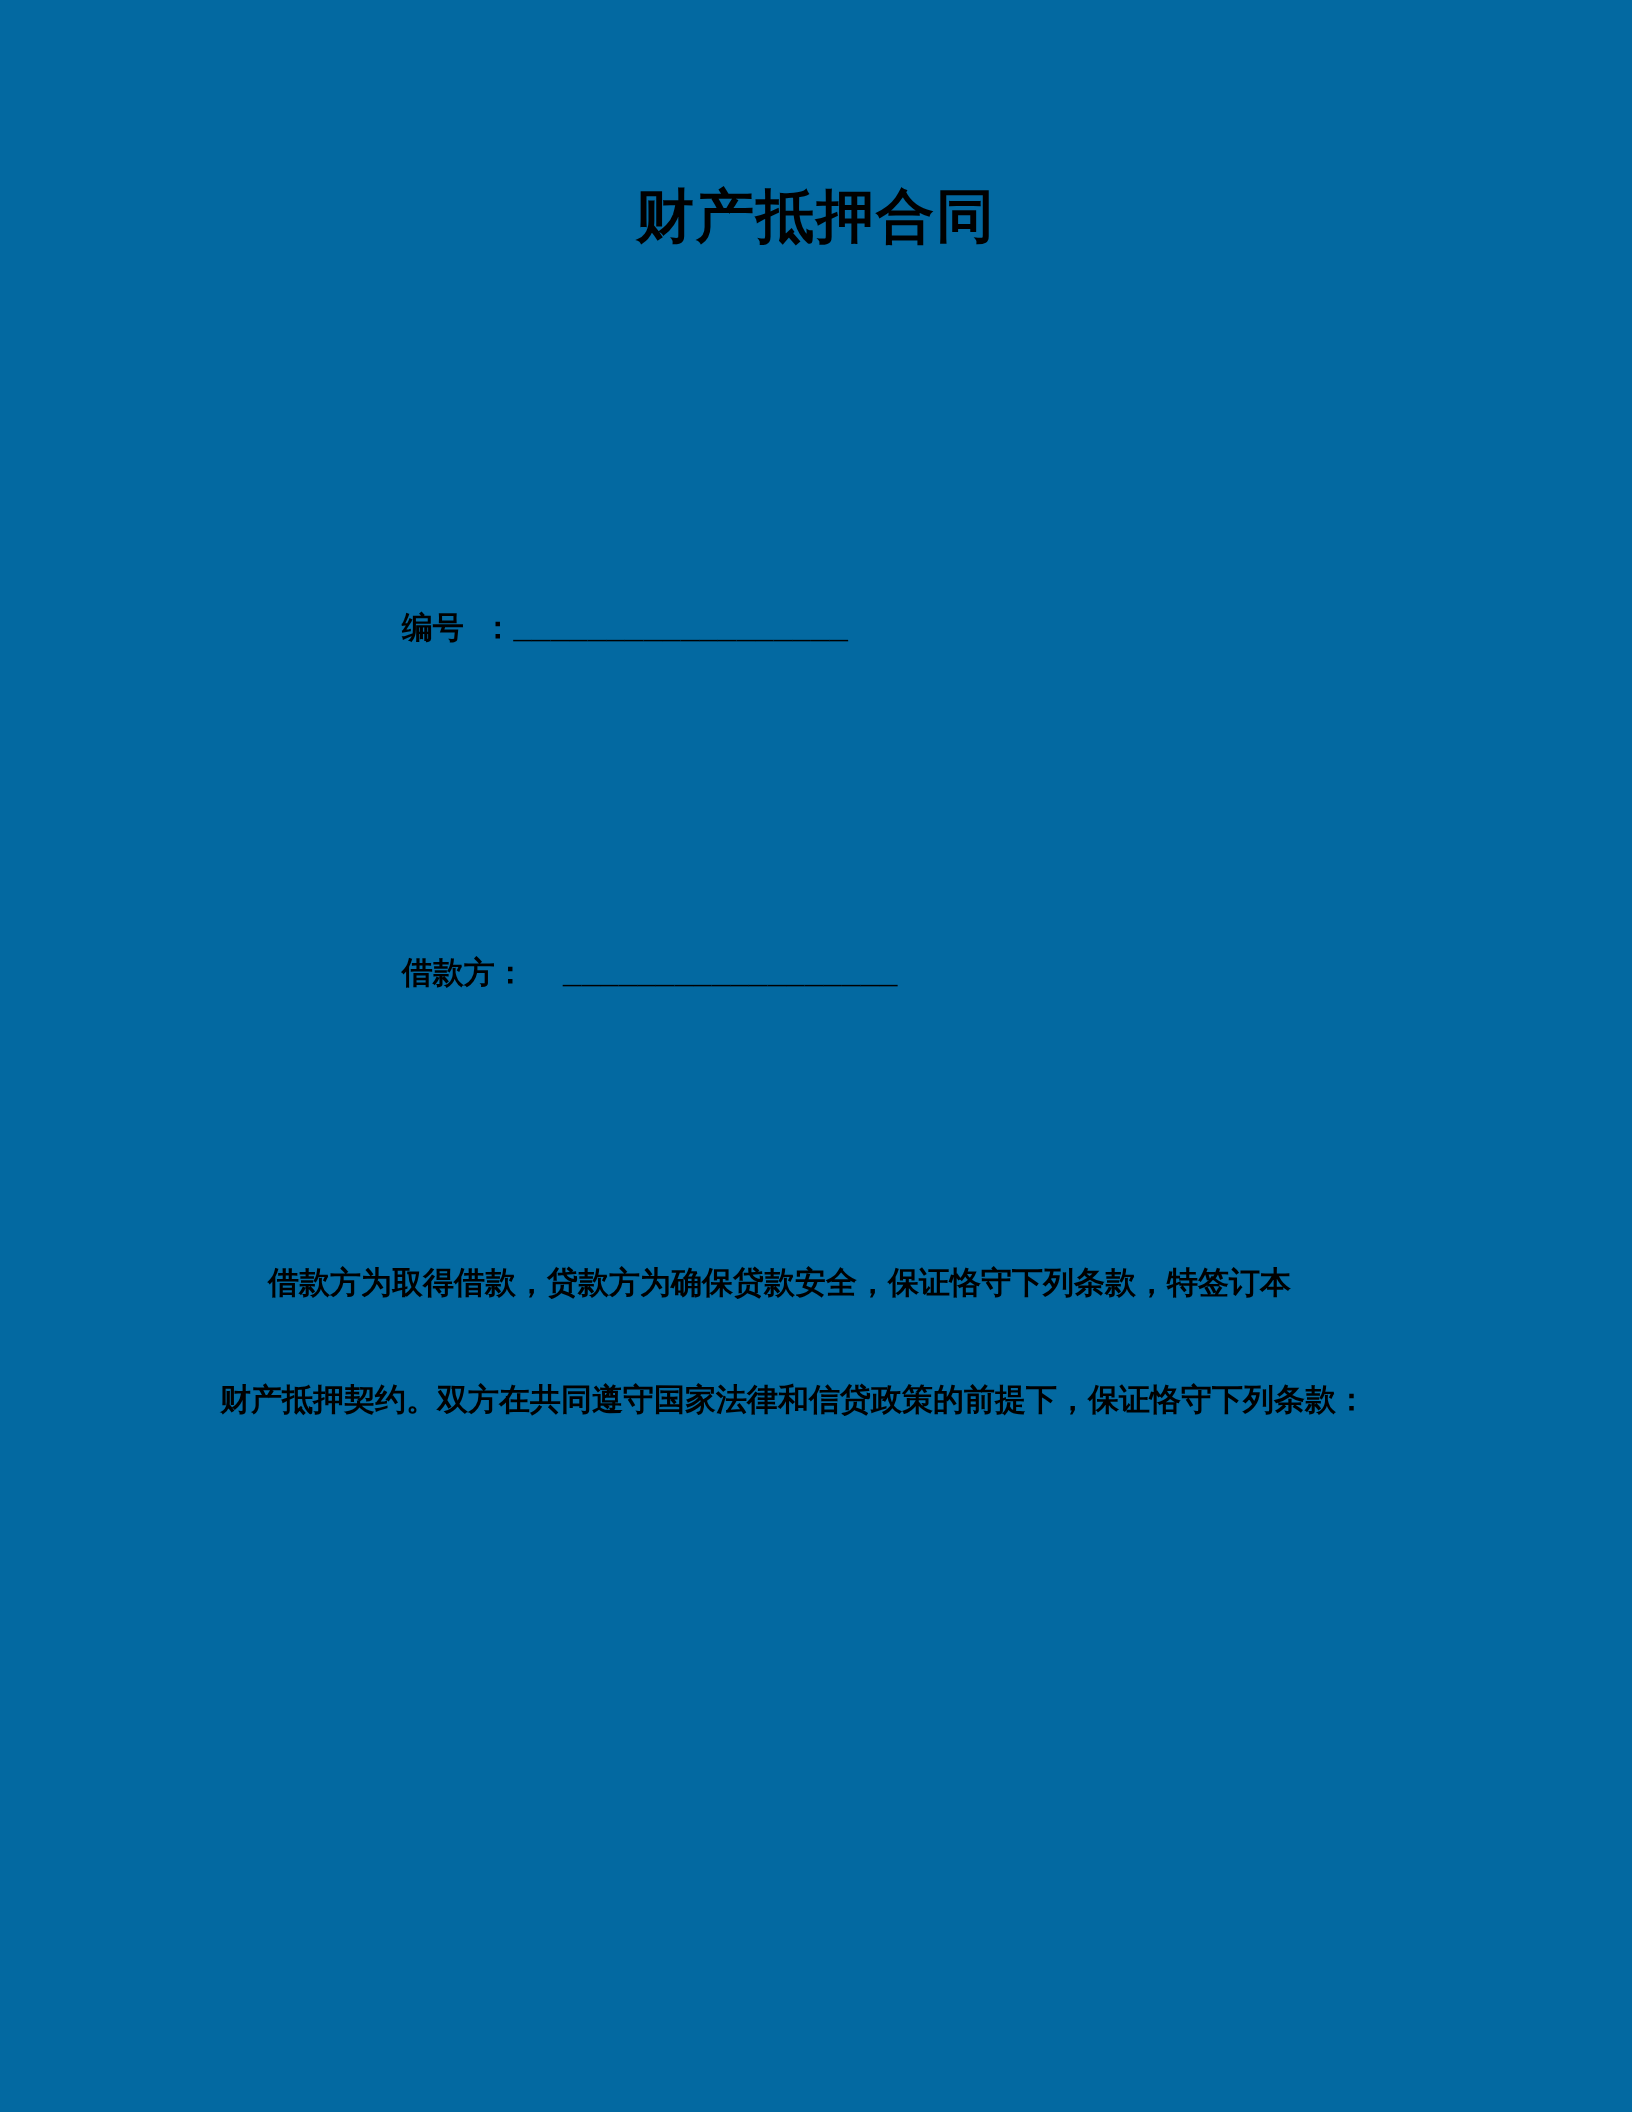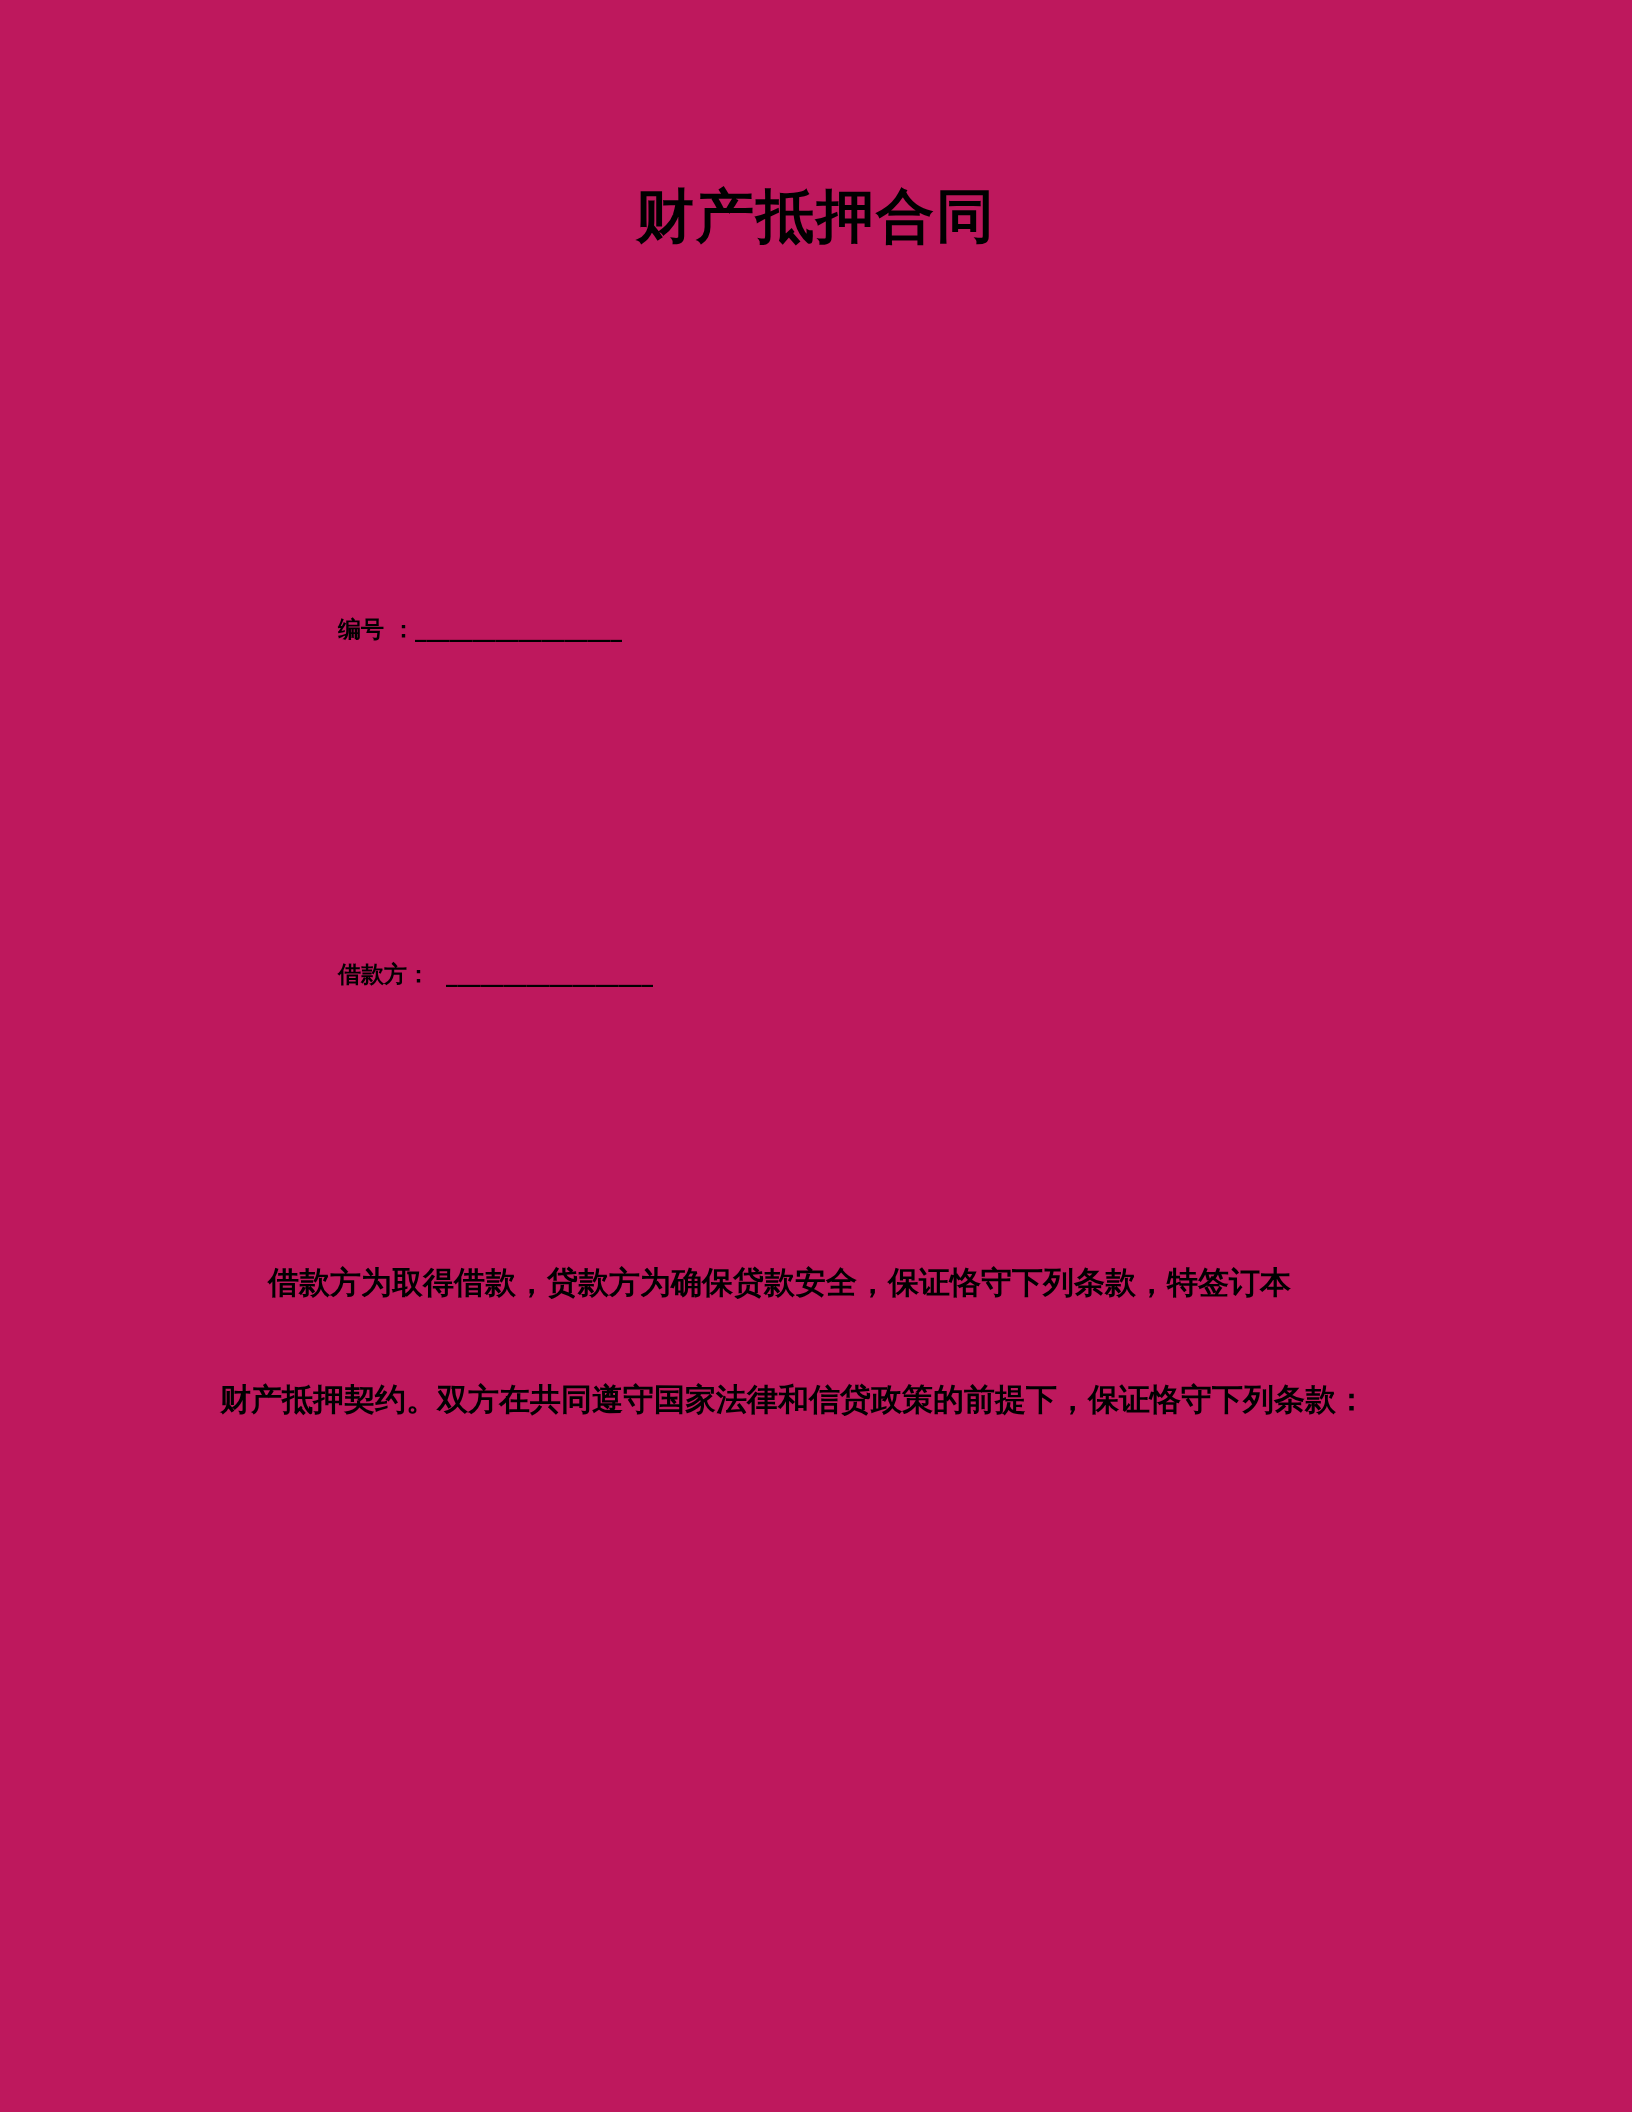--- a/index.html
+++ b/index.html
@@ -1,38 +1,39 @@
 <!DOCTYPE html>
 <html><head>
 <meta charset="utf-8">
 <style>
   * { margin: 0; padding: 0; box-sizing: border-box; }
   html, body { background: #ffffff; }
   .page {
     position: relative;
     width: 1632px;
     height: 2112px;
-    background: #be185d;
+    background: #0369a1;
     color: #000000;
     font-family: "DejaVu Sans", sans-serif;
     font-weight: bold;
     overflow: hidden;
     padding-top: 180px;
   }
   .doc-title {
     text-align: center;
     font-size: 58px;
     line-height: 72px;
     letter-spacing: 2px;
     white-space: pre;
   }
   .fields {
     margin-top: 205px;
     margin-left: 290px;
-    font-size: 23px;
+    font-size: 31px;
+    font-family: Liberation Mono, monospace;
   }
   .field-row {
     line-height: 115px;
     white-space: pre;
   }
   .field-label { display: inline; }
   .field-blank { display: inline; }
   .body-text {
     margin-top: 77px;
     margin-left: 220px;

